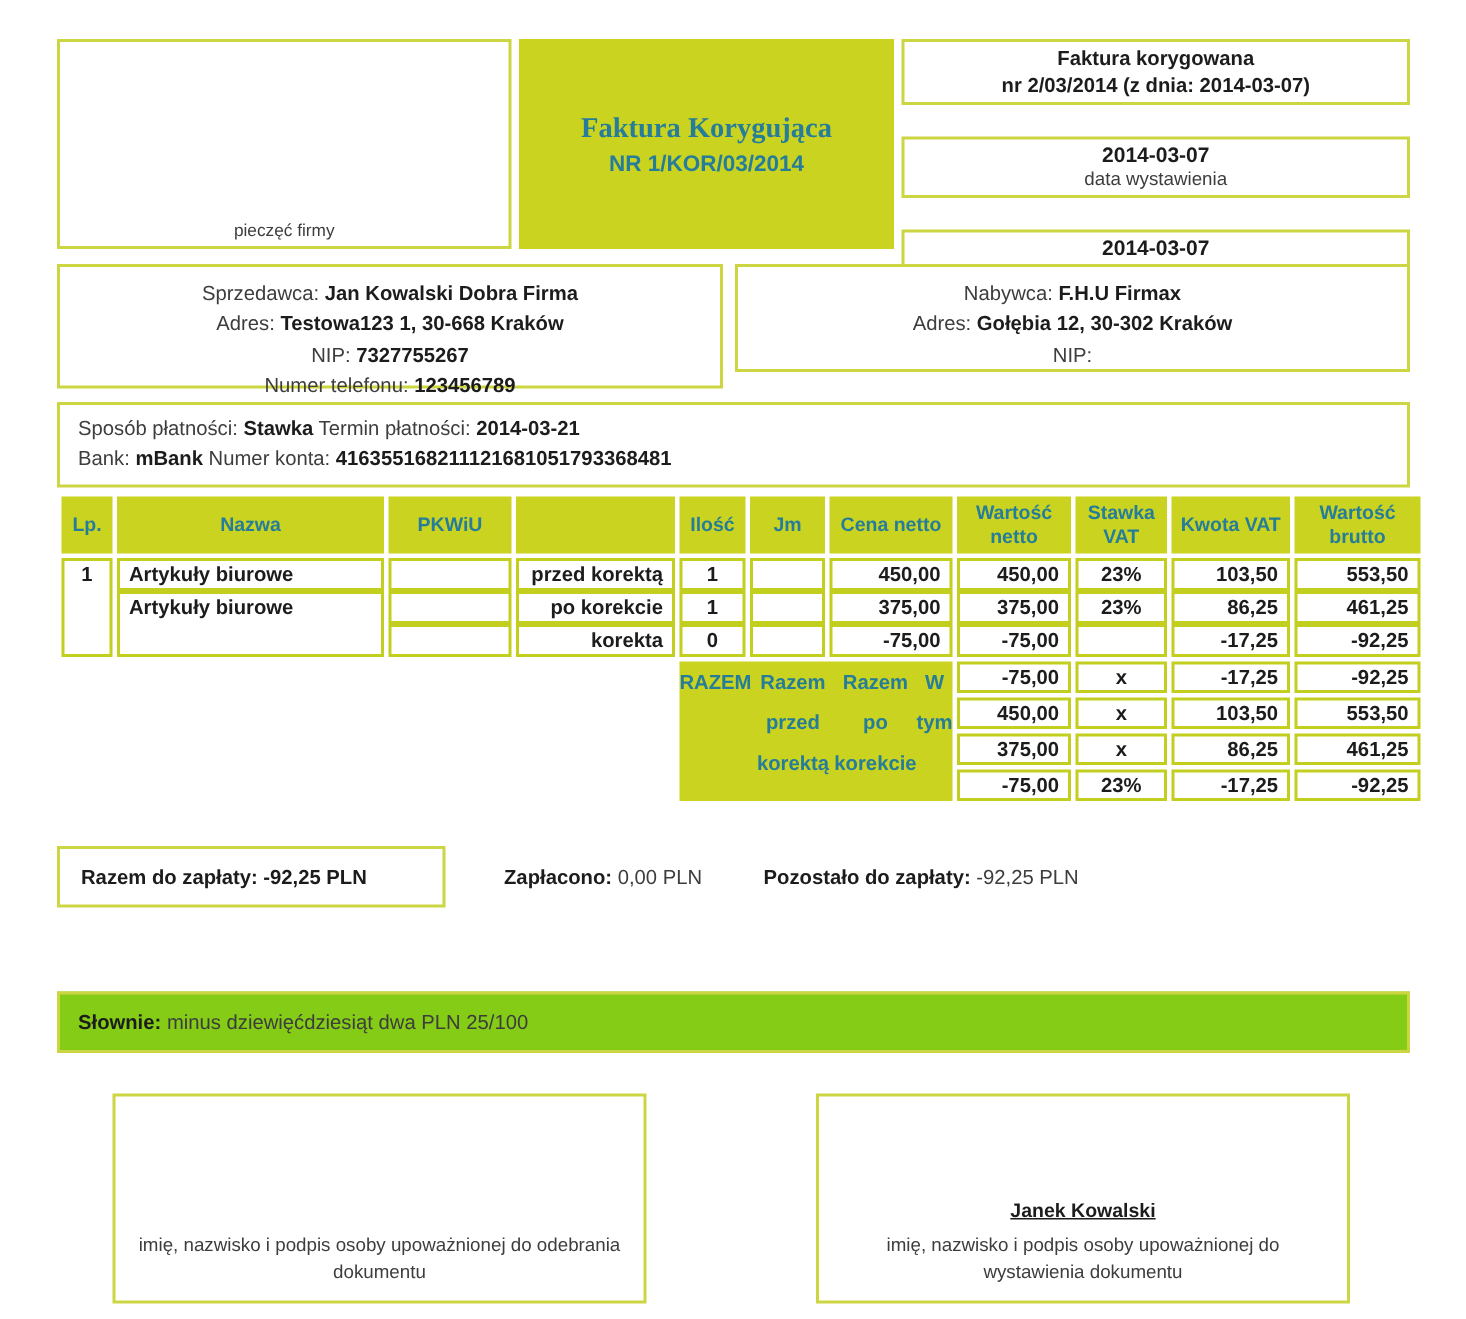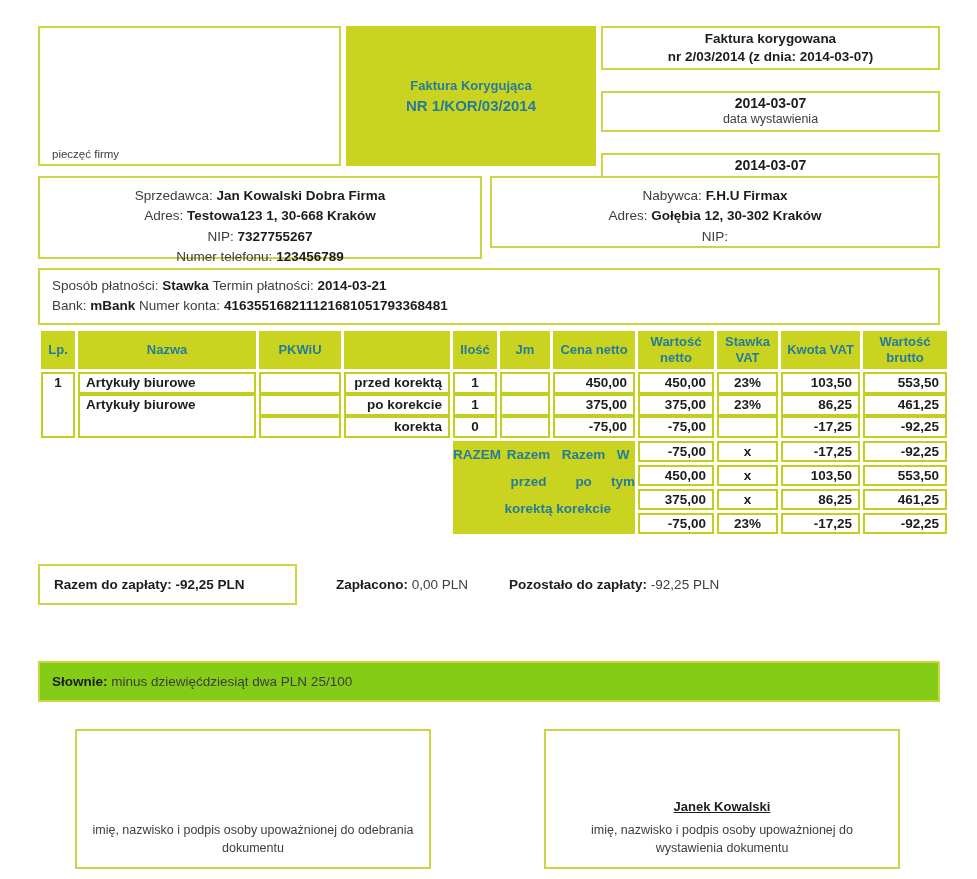--- a/index.html
+++ b/index.html
@@ -15,23 +15,23 @@
   body{
     width:977px;height:879px;background:#ffffff;
     font-family:"Liberation Sans","DejaVu Sans",sans-serif;
     color:var(--gray);font-size:13.5px;
   }
   .page{padding:26px 37px 0 38px;}
 
   
   .top-row{display:flex;gap:5px;height:140px;}
   .stamp-box{width:303px;border:2px solid var(--green-border);position:relative;background:#fff;}
-  .stamp-label{position:absolute;bottom:4px;left:12px;width:100%;text-align:left;font-size:11.5px;color:var(--gray);}
+  .stamp-label{position:absolute;bottom:4px;left:0;width:100%;text-align:center;font-size:11.5px;color:var(--gray);}
   .title-box{width:250px;background:var(--green);display:flex;flex-direction:column;align-items:center;justify-content:center;gap:4px;}
-  .title-main{color:var(--teal);font-weight:bold;font-size:13px;}
+  .title-main{color:var(--teal);font-weight:bold;font-size:19px;font-family:Liberation Serif, serif;}
   .title-sub{color:var(--teal);font-weight:bold;font-size:15px;}
   .top-right{flex:1;display:flex;flex-direction:column;gap:21px;}
   .info-box{border:2px solid var(--green-border);flex:1;display:flex;flex-direction:column;justify-content:center;text-align:center;padding:2px 4px;background:#fff;}
   .info-bold{font-weight:bold;font-size:13.5px;color:var(--ink);line-height:1.35;}
   .info-value{font-weight:bold;font-size:14px;color:var(--ink);}
   .info-sub{font-size:12.5px;color:var(--gray);line-height:1.35;}
 
   
   .party-row{display:flex;gap:8px;margin-top:10px;}
   .party-box{border:2px solid var(--green-border);padding:8px 12px;line-height:1.5;background:#fff;text-align:center;}

